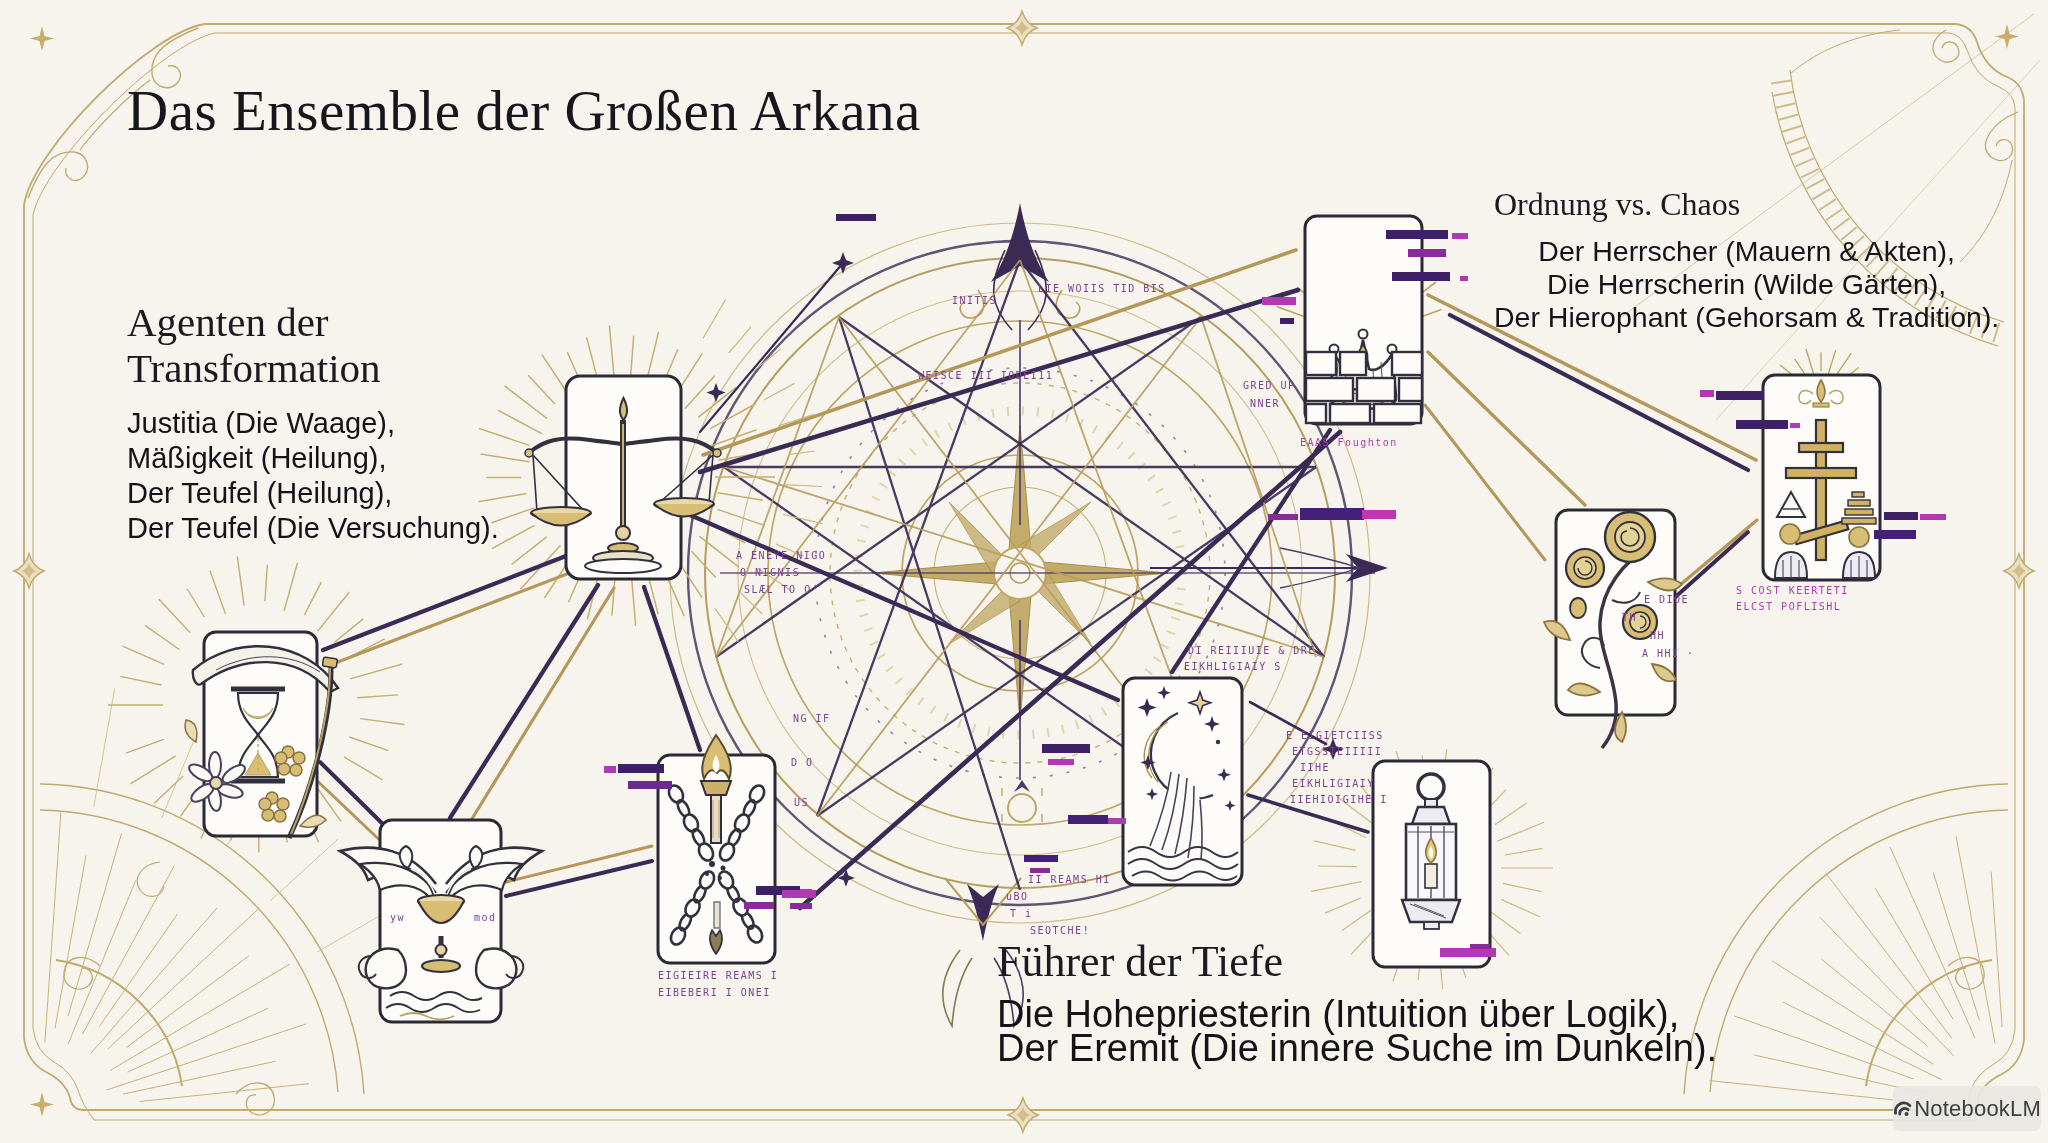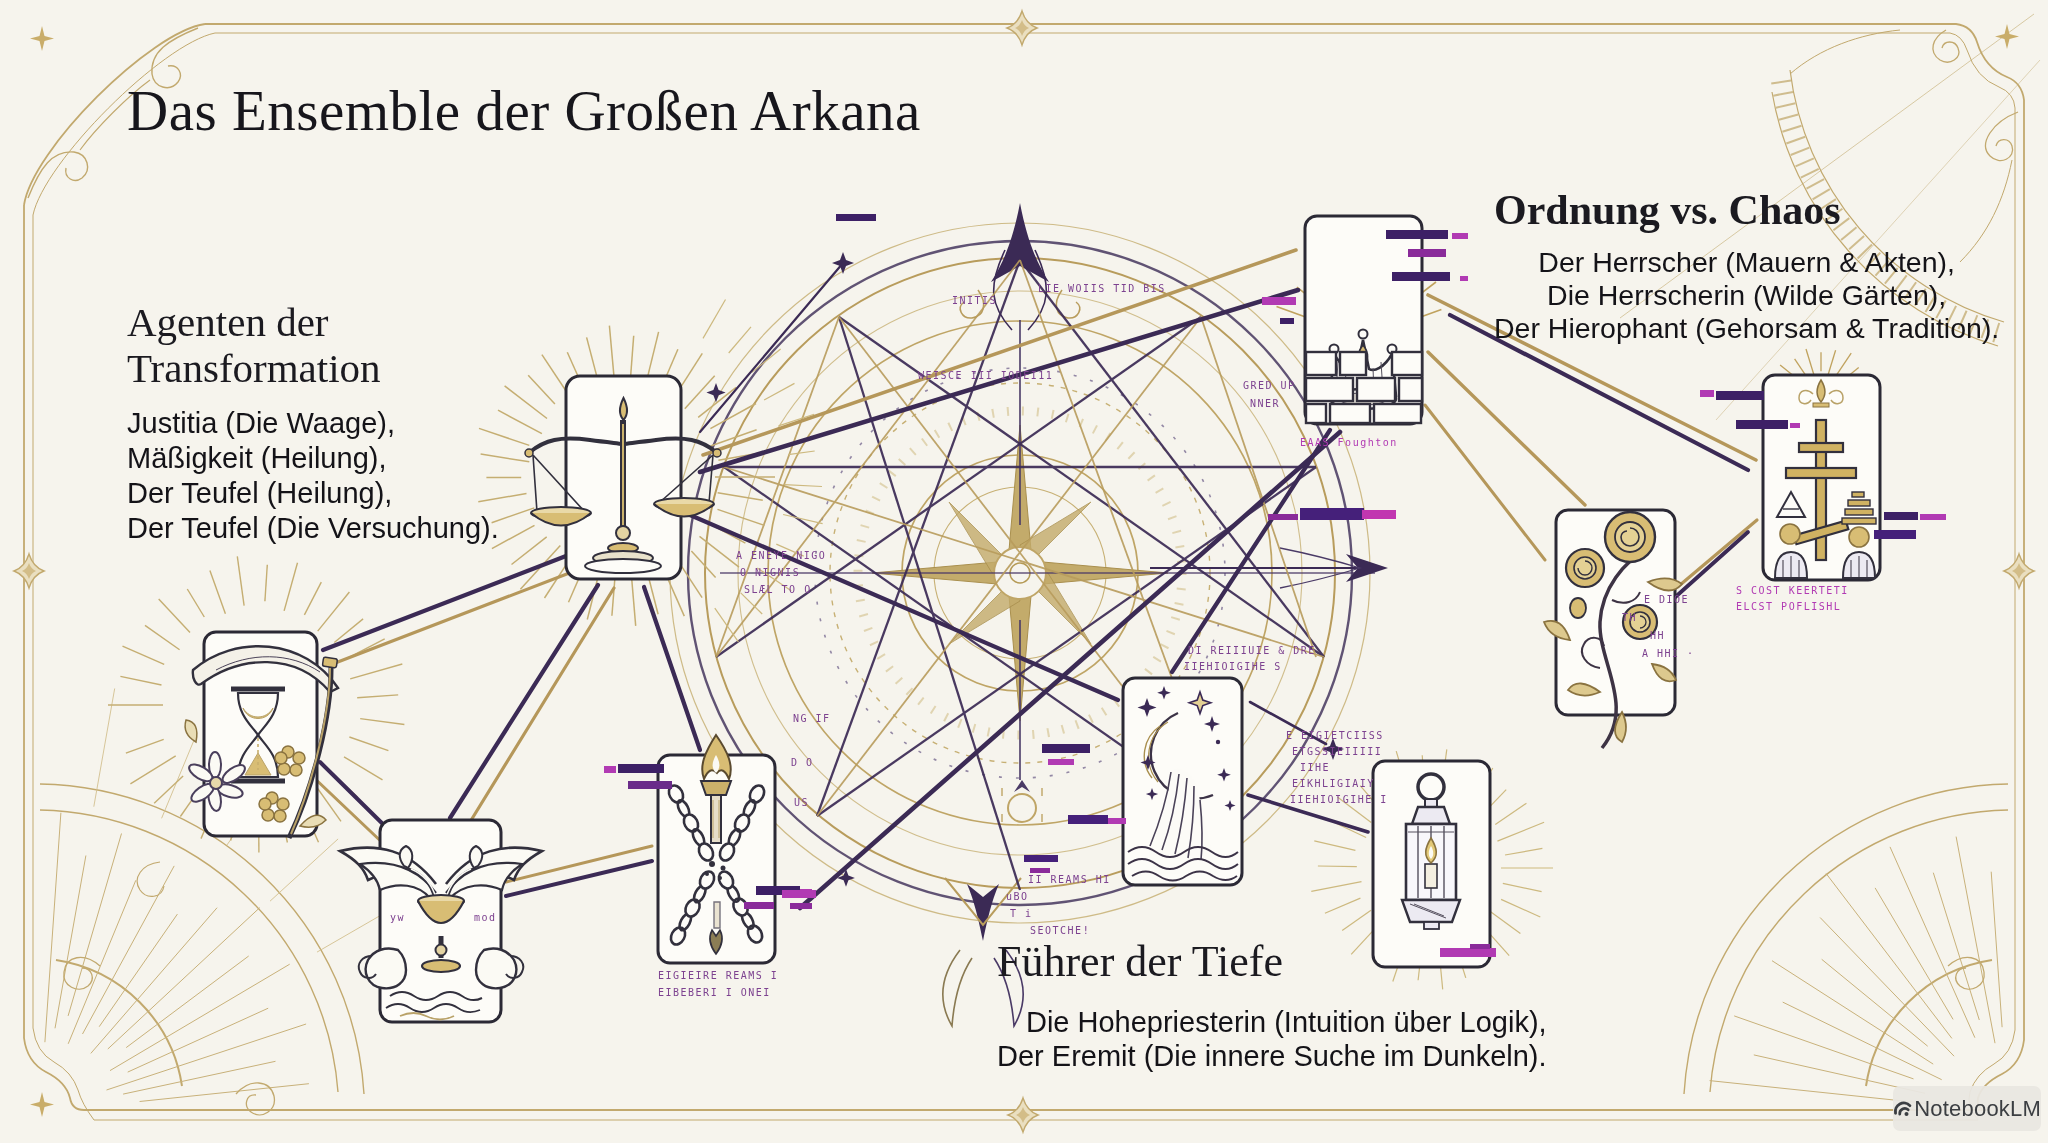--- a/index.html
+++ b/index.html
@@ -6,25 +6,25 @@
   body{width:2048px;height:1143px;position:relative;background:#f6f4ed;overflow:hidden;font-family:"Liberation Sans",sans-serif;}
   #bg{position:absolute;left:0;top:0;}
   .title{position:absolute;left:127px;top:78px;font-family:"Liberation Serif",serif;font-weight:500;font-size:57px;color:#17161c;letter-spacing:.5px;}
   .ghead{font-family:"Liberation Serif",serif;font-weight:500;color:#1b1a20;white-space:pre-line;margin:0;}
   .glist{color:#141318;}
   .glist div{white-space:nowrap;}
   .g-left{position:absolute;left:127px;top:300px;}
   .g-left .ghead{font-size:41px;line-height:1.12;}
   .g-left .glist{margin-top:14px;font-size:29px;line-height:35px;}
   .g-right{position:absolute;left:1494px;top:186px;}
-  .g-right .ghead{font-size:42px;font-weight:bold;}
+  .g-right .ghead{font-size:32px;}
   .g-right .glist{margin-top:12px;font-size:28.5px;line-height:33px;text-align:center;}
   .g-bottom{position:absolute;left:997px;top:936px;}
   .g-bottom .ghead{font-size:44px;}
-  .g-bottom .glist{margin-top:18px;font-size:29px;line-height:34px;text-align:right;}
+  .g-bottom .glist{margin-top:10px;font-size:38px;line-height:34px;}
   .frag{position:absolute;font-size:10px;letter-spacing:1.5px;color:#7d4290;font-family:"DejaVu Sans Mono",monospace;white-space:nowrap;}
   .frag.m{color:#b13ab3;}
   .wm{position:absolute;left:1893px;top:1086px;width:148px;height:45px;background:rgba(233,231,225,.94);border-radius:7px;display:flex;align-items:center;justify-content:center;gap:1px;color:#3b3e42;}
   .wm span{font-size:22px;font-weight:500;letter-spacing:.2px;}
 </style>
 </head>
 <body>
 
 <svg id="bg" width="2048" height="1143" viewBox="0 0 2048 1143">
 
@@ -724,21 +724,21 @@
 <span class="frag" style="left:952px;top:295px">INITIS</span>
 <span class="frag" style="left:1038px;top:283px">LIE WOIIS   TID BIS</span>
 <span class="frag" style="left:918px;top:370px">WEISCE III   IODEI11</span>
 <span class="frag" style="left:736px;top:550px">A ENEYE NIGO</span>
 <span class="frag" style="left:740px;top:567px">O NIGNIS</span>
 <span class="frag" style="left:744px;top:584px">SLÆL TO O</span>
 <span class="frag" style="left:793px;top:713px">NG IF</span>
 <span class="frag" style="left:791px;top:757px">D O</span>
 <span class="frag" style="left:794px;top:797px">US</span>
 <span class="frag" style="left:1188px;top:645px">DI REIIIUIE &amp; DRE</span>
-<span class="frag" style="left:1184px;top:661px">IIEHIOIGIHE   S</span>
+<span class="frag" style="left:1184px;top:661px">EIKHLIGIAIY   S</span>
 <span class="frag" style="left:1286px;top:730px">E EIGIETCIISS</span>
 <span class="frag" style="left:1292px;top:746px">ETGSSIEIIIII</span>
 <span class="frag" style="left:1300px;top:762px">IIHE</span>
 <span class="frag" style="left:1292px;top:778px">EIKHLIGIAIY</span>
 <span class="frag" style="left:1290px;top:794px">IIEHIOIGIHE I</span>
 <span class="frag" style="left:658px;top:970px">EIGIEIRE REAMS I</span>
 <span class="frag" style="left:658px;top:987px">EIBEBERI I ONEI</span>
 <span class="frag m" style="left:1736px;top:585px">S COST KEERTETI</span>
 <span class="frag m" style="left:1736px;top:601px">ELCST POFLISHL</span>
 <span class="frag" style="left:1644px;top:594px">E DIOE</span>

